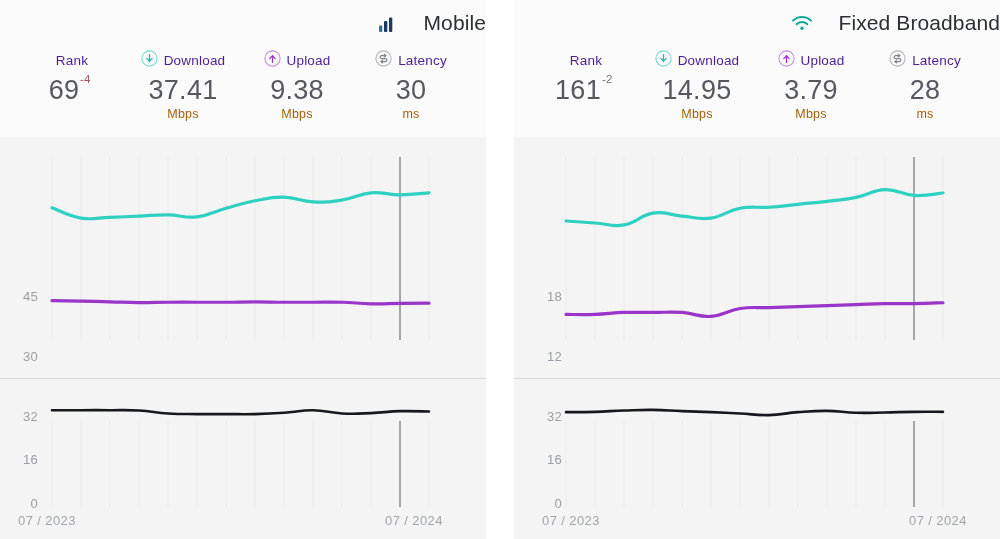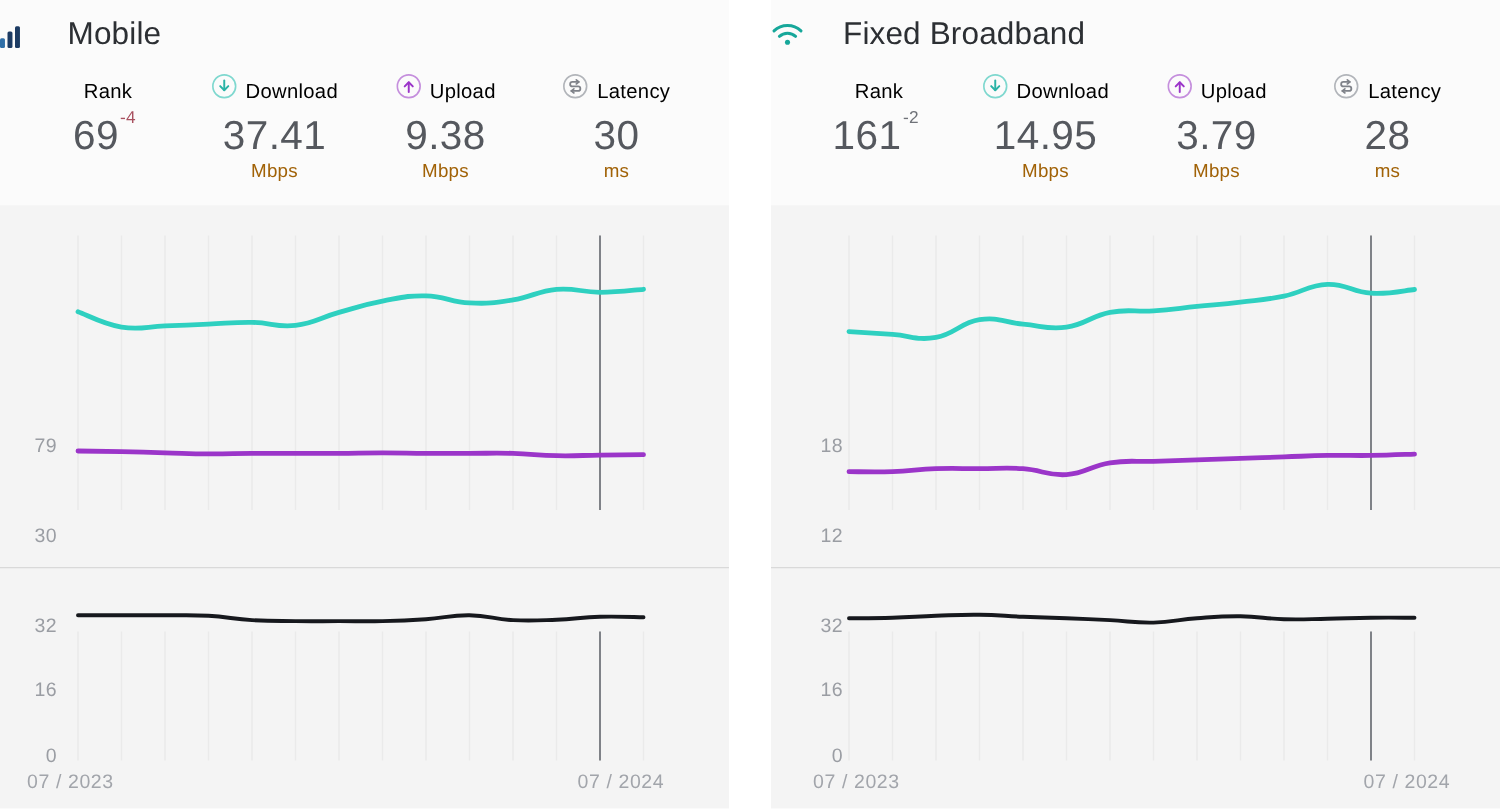--- a/index.html
+++ b/index.html
@@ -30,21 +30,21 @@
     background: #fbfbfb;
     height: 137px;
     box-sizing: border-box;
     padding-top: 6px;
     flex: 0 0 auto;
     position: relative;
   }
   .title-row {
     display: flex;
     align-items: center;
-    justify-content: flex-start;
+    justify-content: flex-end;
     gap: 26px;
     height: 34px;
   }
   .title-icon { display: flex; align-items: flex-end; }
   .title-text {
     font-size: 21px;
     color: #2c2f33;
     font-weight: 400;
     letter-spacing: .1px;
   }
@@ -63,21 +63,21 @@
   }
   .metric.rank { flex: 0 0 108px; }
   .metric-label-row {
     display: flex;
     align-items: center;
     gap: 6px;
     height: 20px;
   }
   .metric-label {
     font-size: 13.5px;
-    color: #000000;
+    color: #4c1d95;
     letter-spacing: .2px;
   }
   .metric-value {
     font-size: 27px;
     color: #55585e;
     line-height: 1.25;
     margin-top: 4px;
     font-weight: 400;
     letter-spacing: .3px;
   }
@@ -213,21 +213,21 @@
           <line x1="284.00" x2="284.00" y1="20" y2="203" stroke="#eaeaea" stroke-width="1"></line>
           <line x1="313.00" x2="313.00" y1="20" y2="203" stroke="#eaeaea" stroke-width="1"></line>
           <line x1="342.00" x2="342.00" y1="20" y2="203" stroke="#eaeaea" stroke-width="1"></line>
           <line x1="371.00" x2="371.00" y1="20" y2="203" stroke="#eaeaea" stroke-width="1"></line>
           <line x1="400.00" x2="400.00" y1="20" y2="203" stroke="#eaeaea" stroke-width="1"></line>
           <line x1="429.00" x2="429.00" y1="20" y2="203" stroke="#eaeaea" stroke-width="1"></line>
           <line x1="400.00" x2="400.00" y1="20" y2="203" stroke="#7c7f85" stroke-width="1.3"></line>
           <path d="M52.00,70.84 C58.38,73.09 68.24,78.99 81.00,81.07 C93.76,83.14 97.24,80.71 110.00,80.28 C122.76,79.85 126.24,79.62 139.00,79.10 C151.76,78.58 155.24,77.75 168.00,77.92 C180.76,78.09 184.24,81.36 197.00,79.89 C209.76,78.42 213.24,74.78 226.00,71.23 C238.76,67.69 242.24,66.18 255.00,63.76 C267.76,61.34 271.24,59.96 284.00,60.22 C296.76,60.48 300.24,64.33 313.00,64.94 C325.76,65.55 329.24,64.96 342.00,62.97 C354.76,60.98 358.24,57.02 371.00,55.89 C383.76,54.77 387.24,57.87 400.00,57.86 C412.76,57.85 422.62,56.30 429.00,55.85" fill="none" stroke="#2ed0c0" stroke-width="3.2" stroke-linecap="round" stroke-linejoin="round"></path>
           <path d="M52.00,163.67 C58.38,163.75 68.24,163.80 81.00,164.06 C93.76,164.32 97.24,164.50 110.00,164.85 C122.76,165.19 126.24,165.55 139.00,165.63 C151.76,165.72 155.24,165.33 168.00,165.24 C180.76,165.15 184.24,165.24 197.00,165.24 C209.76,165.24 213.24,165.33 226.00,165.24 C238.76,165.15 242.24,164.85 255.00,164.85 C267.76,164.85 271.24,165.15 284.00,165.24 C296.76,165.33 300.24,165.24 313.00,165.24 C325.76,165.24 329.24,164.89 342.00,165.24 C354.76,165.59 358.24,166.55 371.00,166.81 C383.76,167.07 387.24,166.58 400.00,166.42 C412.76,166.26 422.62,166.17 429.00,166.11" fill="none" stroke="#9b35c9" stroke-width="3.2" stroke-linecap="round" stroke-linejoin="round"></path>
         </svg>
-      <span class="y-label" style="left:0; width:38px; top:152px;">79</span>
+      <span class="y-label" style="left:0; width:38px; top:152px;">45</span>
       <span class="y-label" style="left:0; width:38px; top:212px;">30</span>
 
     </div>
     <div class="chart-divider"></div>
     <div class="chart-block chart-bottom">
       <svg class="plot" id="plot-lat-0" width="486" height="160">
           <line x1="52.00" x2="52.00" y1="42" y2="128" stroke="#eaeaea" stroke-width="1"></line>
           <line x1="81.00" x2="81.00" y1="42" y2="128" stroke="#eaeaea" stroke-width="1"></line>
           <line x1="110.00" x2="110.00" y1="42" y2="128" stroke="#eaeaea" stroke-width="1"></line>
           <line x1="139.00" x2="139.00" y1="42" y2="128" stroke="#eaeaea" stroke-width="1"></line>

